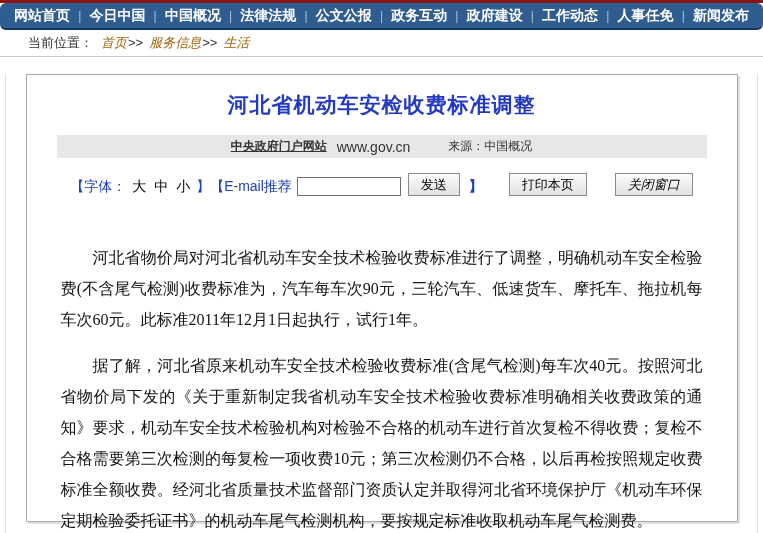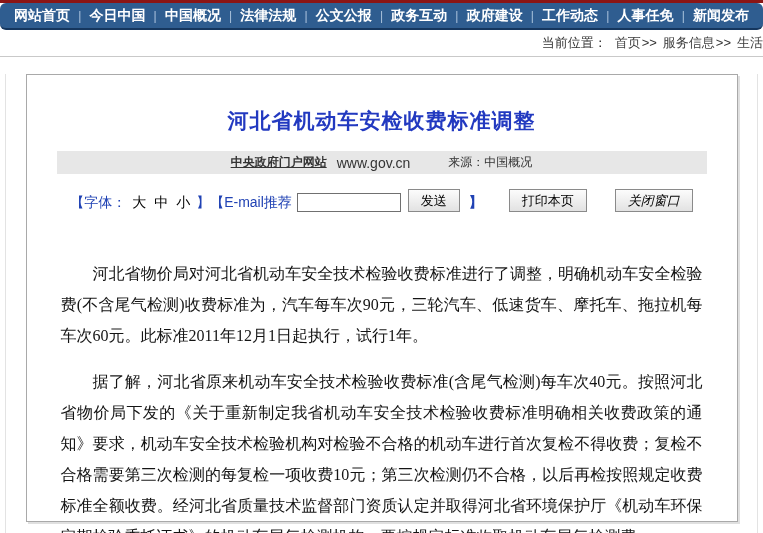--- a/index.html
+++ b/index.html
@@ -21,37 +21,37 @@
   }
   .nav-item {
     color:#ffffff; font-weight:bold; font-size:14px; text-decoration:none;
     cursor:pointer; white-space:nowrap;
   }
   .nav-sep { color:#a9c2dc; font-size:12px; }
 
   
   .breadcrumb {
     height:27px; display:flex; align-items:center; padding-left:28px;
-    font-size:13px; color:#333; border-bottom:1px solid #c9c9c9; background:#fff;justify-content:flex-end;
+    font-size:13px; color:#333; border-bottom:1px solid #c9c9c9; background:#fff;
   }
   .breadcrumb-label { margin-right:8px; }
-  .crumb { color:#404040; text-decoration:none; cursor:pointer; }
+  .crumb { color:#a16207; text-decoration:none; cursor:pointer;font-style:italic; }
   .crumb-sep { margin:0 6px 0 1px; color:#333; }
 
   
   .page {
     height:501px; margin:0 5px; background:#fff;
     border-left:1px solid #e3e3e3; border-right:1px solid #e3e3e3;
   }
 
   
   .content-box {
     width:712px; margin:17px auto 12px; background:#fff;
     border:1px solid #a9a9a9; box-shadow:2px 2px 0 #e0e0e0;
-    padding:16px 30px 40px; height:448px;
+    padding:0 30px 40px; height:448px;
   }
 
   .title {
     margin:16px 0 0; text-align:center; font-size:21px; font-weight:bold;
     color:#2239c0; letter-spacing:1px;
     font-family:"Liberation Serif","DejaVu Serif",serif;
   }
 
   .meta {
     margin-top:16px; background:#e7e7e7; height:23px;

